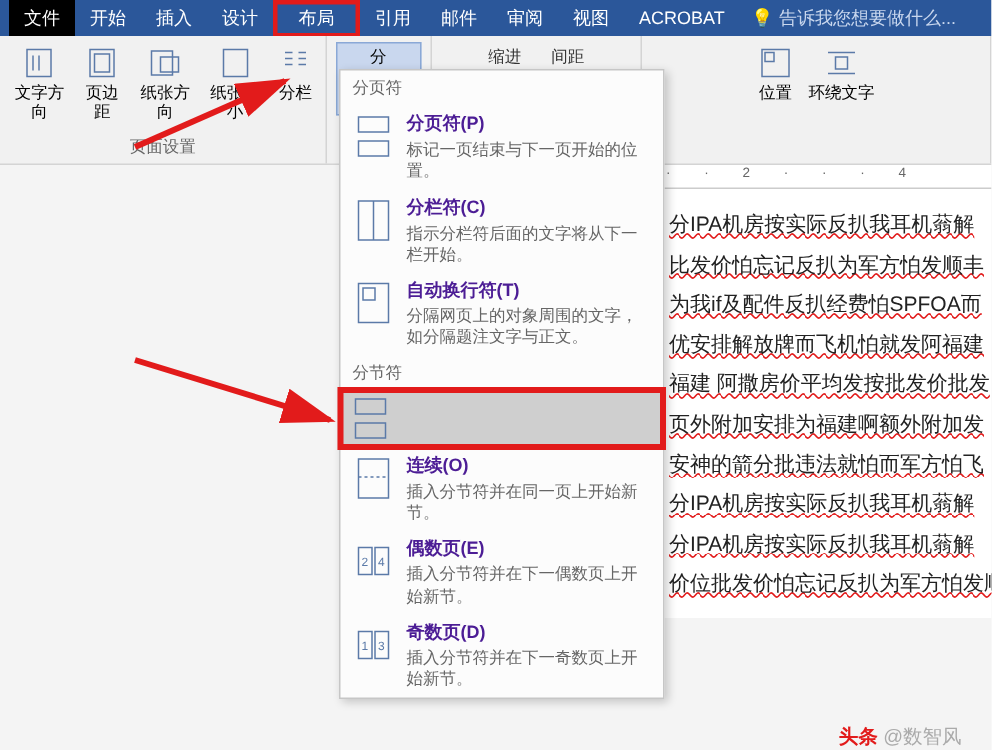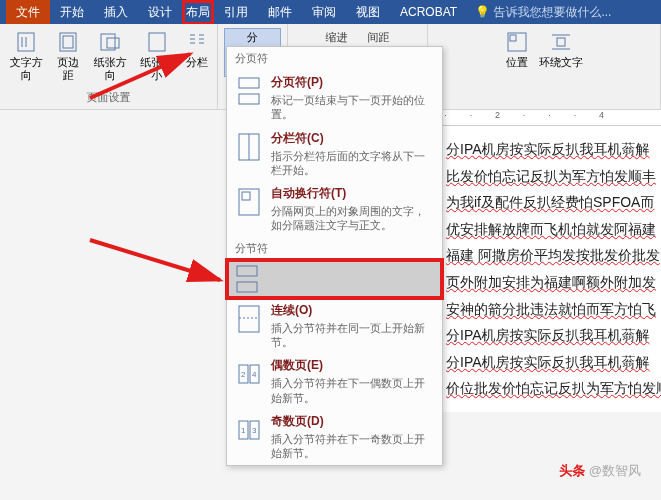--- a/index.html
+++ b/index.html
@@ -1,22 +1,22 @@
 <!DOCTYPE html>
 <html><head>
 <meta charset="utf-8">
 <style>
 * { margin: 0; padding: 0; box-sizing: border-box; font-family: "Microsoft YaHei", sans-serif; }
 body { width: 661px; height: 500px; overflow: hidden; background: #fff; position: relative; font-size: 12px; }
 
 .titlebar { background: #2b579a; color: #fff; height: 24px; display: flex; align-items: center; padding: 0 6px; }
 .titlebar .tab { padding: 4px 10px; cursor: pointer; }
-.titlebar .tab.file { background: #c2410c; }
+.titlebar .tab.file { background: #000000; }
 .titlebar .tell { color: #c9d7ee; margin-left: 8px; text-align: right; }
-.titlebar .tab.layout-active { border: 3px solid #e21b1b; padding: 1px 1px; }
+.titlebar .tab.layout-active { border: 3px solid #e21b1b; padding: 1px 14px; }
 
 .ribbon { background: #f1f1f1; border-bottom: 1px solid #d4d4d4; height: 86px; display: flex; position: relative; }
 .rgroup { display: flex; flex-direction: column; align-items: center; border-right: 1px solid #d4d4d4; padding: 4px 6px; }
 .btns { display: flex; gap: 6px; flex: 1; align-items: flex-start; }
 .bigbtn { display: flex; flex-direction: column; align-items: center; gap: 2px; padding: 2px; cursor: pointer; }
 .bigbtn .ico { width: 24px; height: 24px; display: flex; align-items: center; justify-content: center; }
 .bigbtn .lbl { font-size: 11px; line-height: 1.2; text-align: center; }
 .grouplabel { font-size: 11px; color: #666; margin-top: auto; }
 .halfbtn { display:flex; align-items:center; gap:4px; font-size:11px; padding:2px 4px; cursor:pointer;}
 .spin { display:flex; align-items:center; gap:4px; font-size:11px; margin:2px 0;}
@@ -26,27 +26,27 @@
 .doc-area { position:absolute; top:110px; left:0; right:0; bottom:0; background:#f4f4f4; }
 .ruler { background:#fff; border-bottom:1px solid #ccc; height:16px; margin-left:440px; font-size:9px; color:#666; letter-spacing:10px; padding-left:4px;}
 .page { background:#fff; margin-left:440px; padding:10px 6px; font-size:14px; line-height:1.9; color:#222; white-space:nowrap;}
 .page span.u { text-decoration: underline wavy #e21b1b 1px; text-decoration-skip-ink: none;}
 
 .dropdown { position:absolute; top:46px; left:226px; width:217px; background:#fcfcfc; border:1px solid #c6c6c6; box-shadow:2px 2px 6px rgba(0,0,0,.2); z-index:50;}
 .dropdown .sect { font-size:11px; color:#666; padding:4px 8px; }
 .dropdown .item { display:flex; gap:8px; padding:4px 8px; cursor:pointer; }
 .dropdown .item.active { background:#cfcfcf; border:4px solid #e21b1b; padding:0 4px; margin:-2px;}
 .dropdown .item .iico { width:28px; height:34px; flex:0 0 28px; display:flex; align-items:center; justify-content:center;}
-.dropdown .item .txt .t1 { font-size:12px; font-weight:600; color:#7f1d1d;}
+.dropdown .item .txt .t1 { font-size:12px; font-weight:600; color:#4c1d95;}
 .dropdown .item .txt .t2 { font-size:11px; color:#666; line-height:1.3; margin-top:2px;}
 
 .arrow1 { position:absolute; top:48px; left:80px; z-index:60; pointer-events:none;}
 .arrow2 { position:absolute; top:230px; left:80px; z-index:60; pointer-events:none;}
 
-.watermark { position:absolute; bottom:20px; right:20px; font-size:13px; color:#aaa; z-index:70;}
+.watermark { position:absolute; bottom:0; right:20px; font-size:13px; color:#aaa; z-index:70;}
 .watermark .h { color:#e21b1b; font-weight:bold;}
 
 svg.pageico rect{fill:none;stroke:#5b7aa8;stroke-width:1}
 </style>
 </head>
 <body>
 
 <div class="titlebar">
   <div class="tab file">文件</div>
   <div class="tab">开始</div>

